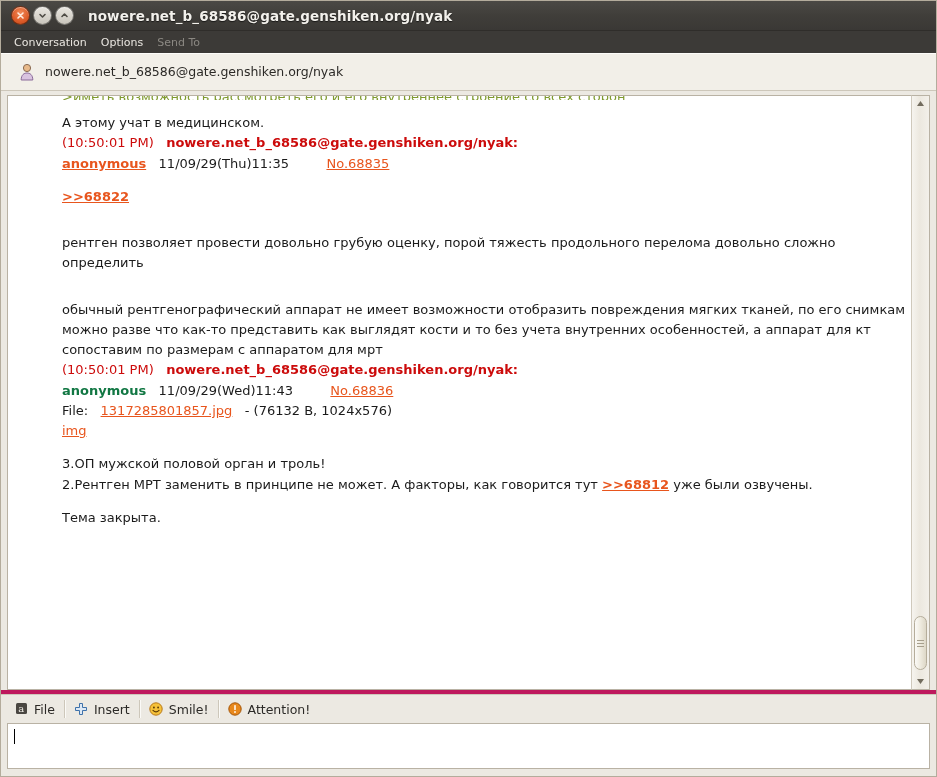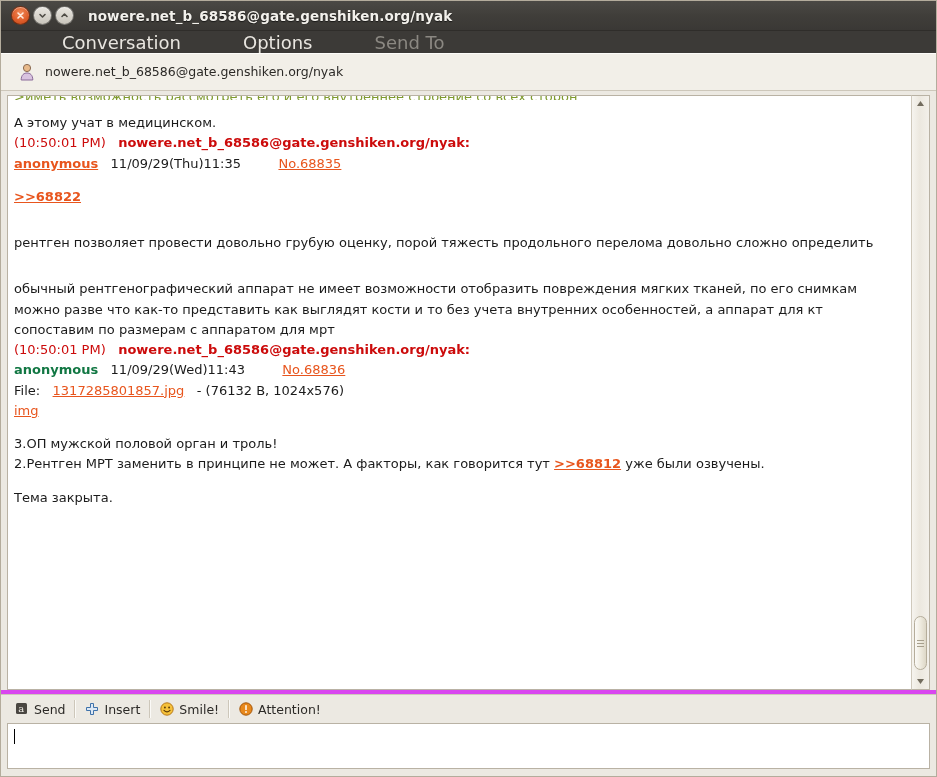--- a/index.html
+++ b/index.html
@@ -9,21 +9,21 @@
   }
   body {
     font-family: "DejaVu Sans", "Liberation Sans", sans-serif;
     -webkit-font-smoothing: antialiased;
   }
 
   .window {
     width: 937px;
     height: 777px;
     box-sizing: border-box;
-    background: #d946ef;
+    background: #be185d;
     border: 1px solid #b4ac9c;
     display: flex;
     flex-direction: column;
     overflow: hidden;
     position: relative;
   }
 
   
   .titlebar {
     height: 29px;
@@ -84,25 +84,24 @@
   .menubar {
     height: 22px;
     background: #3c3a37;
     display: flex;
     align-items: center;
     padding: 0 6px;
     flex: 0 0 auto;
   }
   .menuitem {
     color: #e9e6e0;
-    font-size: 18px;
+    font-size: 11px;
     padding: 2px 7px;
     cursor: default;
     white-space: nowrap;
-    margin-left: 48px;
   }
   .menuitem.disabled { color: #8b8882; }
 
   
   .convheader {
     flex: 0 0 auto;
     height: 37px;
     background: #f2efe8;
     border-bottom: 1px solid #cdc7ba;
     display: flex;
@@ -133,20 +132,21 @@
   }
   .logbox {
     flex: 1 1 auto;
     background: #ffffff;
     border: 1px solid #b9b2a4;
     border-right: none;
     display: flex;
     min-width: 0;
     overflow: hidden;
     position: relative;
+    padding-left: 48px;
   }
   .log {
     flex: 1 1 auto;
     padding: 0 6px 4px 6px;
     overflow: hidden;
     font-size: 13px;
     line-height: 1.56;
     color: #1b1b1b;
     position: relative;
     min-width: 0;
@@ -430,21 +430,21 @@
   </div>
 
   <div class="toolbar">
     <div class="tbtn">
       <span class="ticon">
         <svg width="14" height="14" viewBox="0 0 14 14">
           <rect x="1" y="1" width="11" height="11" rx="1.5" fill="#4a4742"></rect>
           <text x="6.2" y="10.2" font-family="DejaVu Serif, serif" font-size="10" fill="#f0ede6" text-anchor="middle">a</text>
         </svg>
       </span>
-      <span>Send</span>
+      <span>File</span>
     </div>
     <div class="tbsep"></div>
     <div class="tbtn">
       <span class="ticon">
         <svg width="14" height="14" viewBox="0 0 14 14">
           <path d="M5.5 1.5 H8.5 V5.5 H12.5 V8.5 H8.5 V12.5 H5.5 V8.5 H1.5 V5.5 H5.5 Z" fill="#dce8f5" stroke="#3f72aa" stroke-width="1" stroke-linejoin="round"></path>
         </svg>
       </span>
       <span>Insert</span>
     </div>

